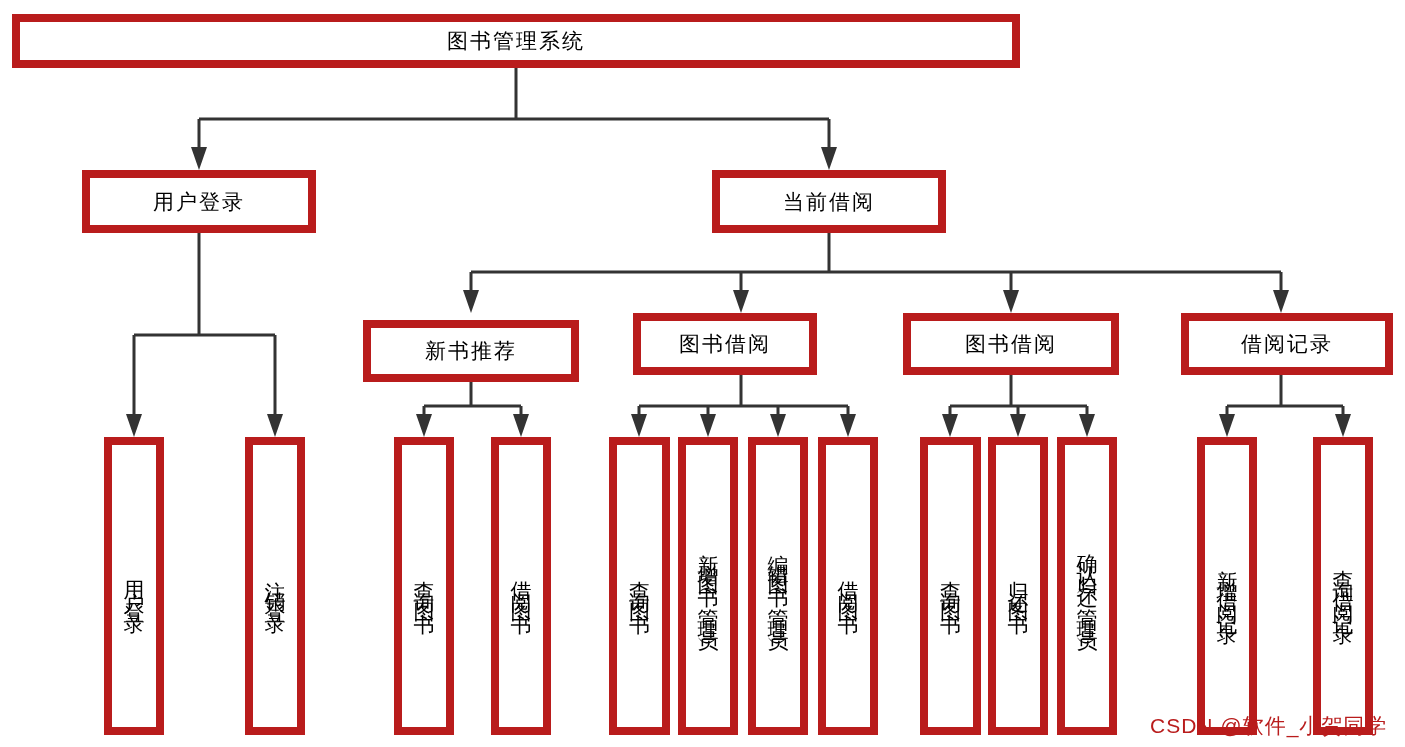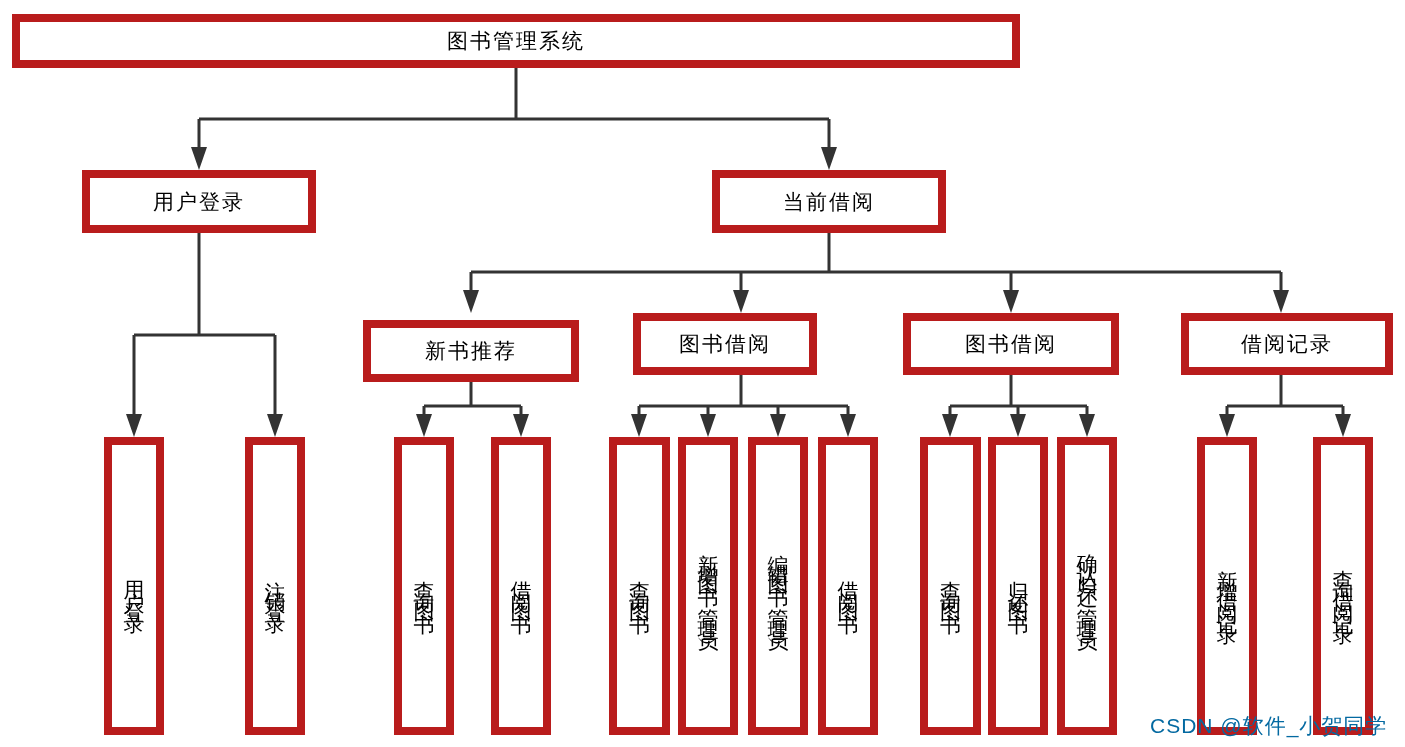--- a/index.html
+++ b/index.html
@@ -45,21 +45,21 @@
     text-orientation: mixed;
     font-size: 21px;
     letter-spacing: 11px;
   }
   .watermark {
     position: absolute;
     left: 1150px;
     top: 712px;
     font-size: 21px;
     letter-spacing: 1px;
-    color: #0369a1;
+    color: #b91c1c;
     white-space: nowrap;
     z-index: 5;
   }
 </style>
 </head>
 <body>
 
 <div id="stage">
 
   <svg id="connectors" viewBox="0 0 1405 747">

